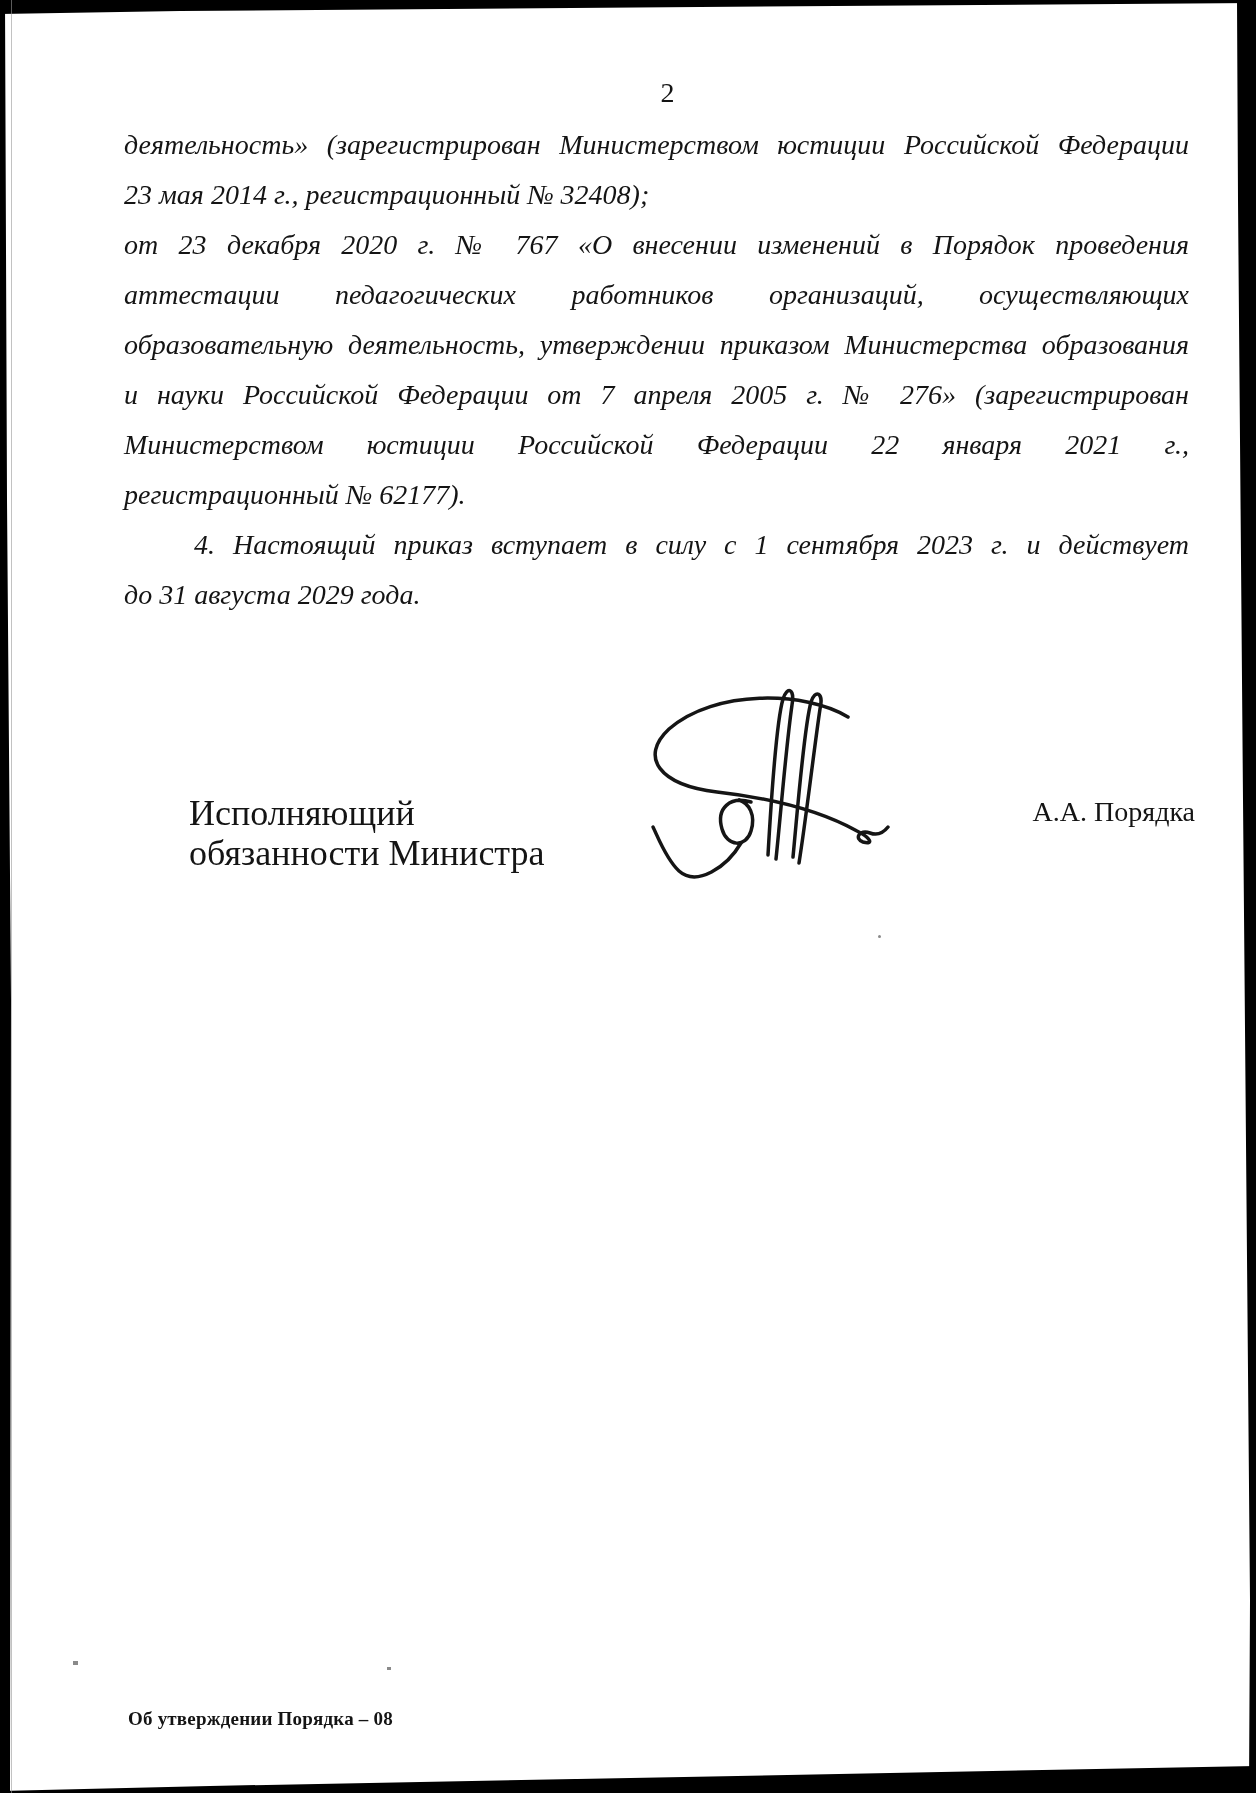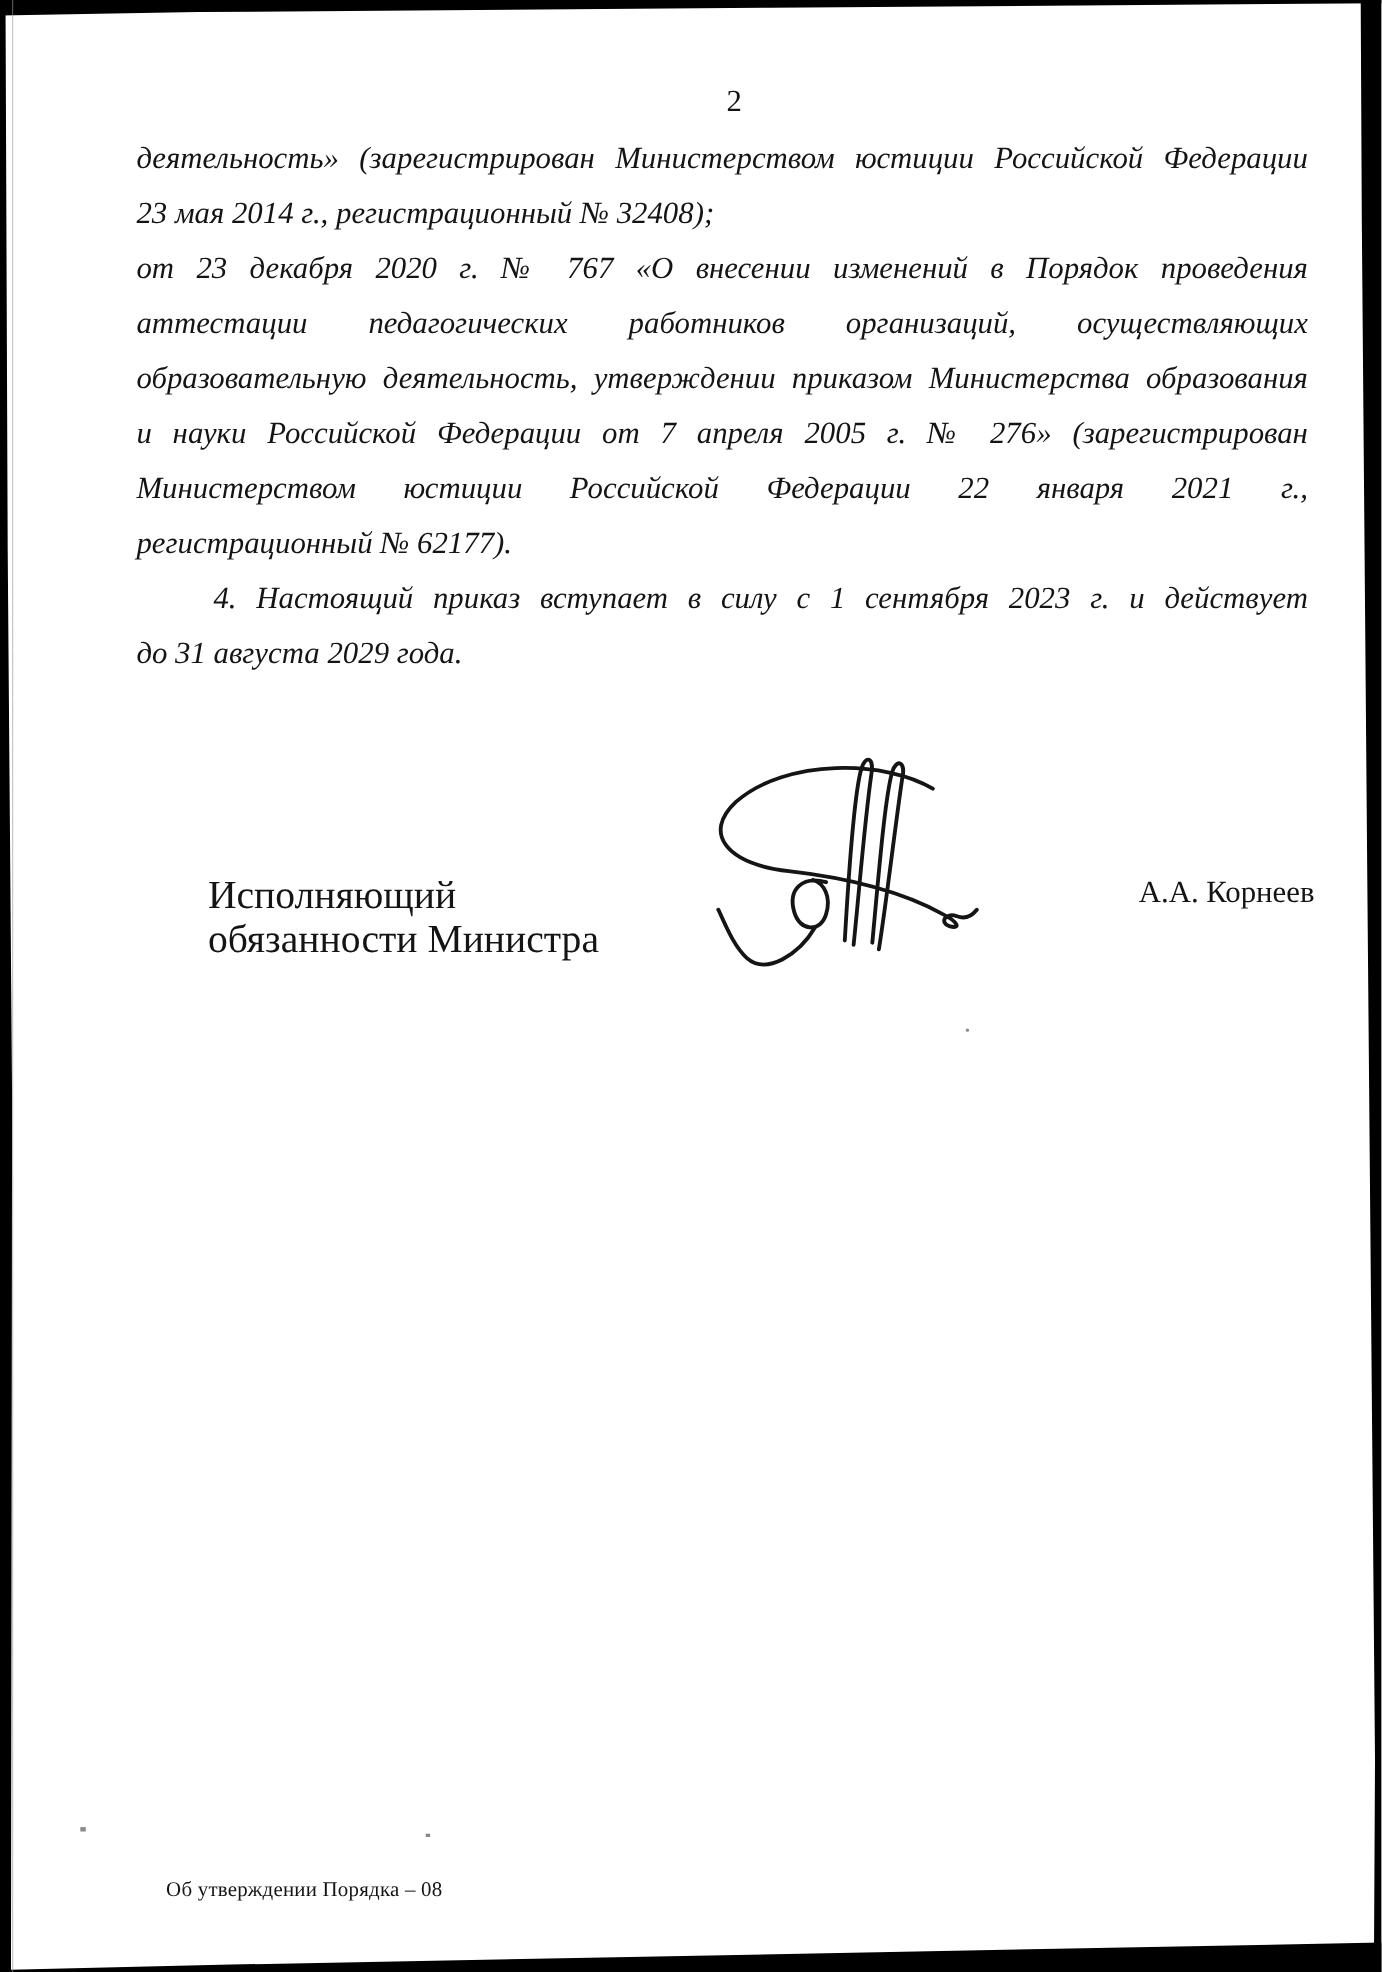--- a/index.html
+++ b/index.html
@@ -44,22 +44,22 @@
   .sig-name {
     position: absolute; right: 61px; top: 795px;
     font-size: 28px; line-height: 34px;
     text-align: right;
   }
   .sig-scribble {
     position: absolute; left: 635px; top: 685px;
     width: 280px; height: 205px;
   }
   .footer-ref {
-    position: absolute; left: 151px; top: 1708px;
-    font-size: 19px; font-weight: 400;
+    position: absolute; left: 128px; top: 1708px;
+    font-size: 19px; font-weight: 700;
     letter-spacing: 0.2px;
   }
   .speck { position: absolute; background: #8a8a8a; }
   .speck.s1 { left: 878px; top: 935px; width: 3px; height: 3px; border-radius: 50%; }
   .speck.s2 { left: 73px;  top: 1661px; width: 5px; height: 4px; }
   .speck.s3 { left: 387px; top: 1667px; width: 4px; height: 3px; }
   .gray-edge {
     position: absolute; left: 11px; top: 0; width: 1px; height: 1793px;
     background: #9a9a9a; opacity: .6;
   }
@@ -102,19 +102,19 @@
 
     <path d="M 133 170 C 136 118 141 38 148 14 C 152 1 160 3 157 20 C 151 62 146 126 141 174"></path>
     <path d="M 158 172 C 163 120 169 42 176 17 C 180 4 189 7 185 24 C 178 72 171 134 164 178"></path>
 
     <path d="M 116 117 C 95 111 81 123 87 144 C 92 162 111 163 116 146 C 121 130 114 118 104 115"></path>
 
     <path d="M 106 158 C 92 182 62 202 44 186 C 31 174 23 152 18 142"></path>
   </g>
 </svg>
 
-<div class="sig-name">А.А. Корнеев</div>
+<div class="sig-name">А.А. Порядка</div>
 
 <div class="footer-ref">Об утверждении Порядка – 08</div>
 
 <div class="speck s1"></div>
 <div class="speck s2"></div>
 <div class="speck s3"></div>
 
 </body></html>

